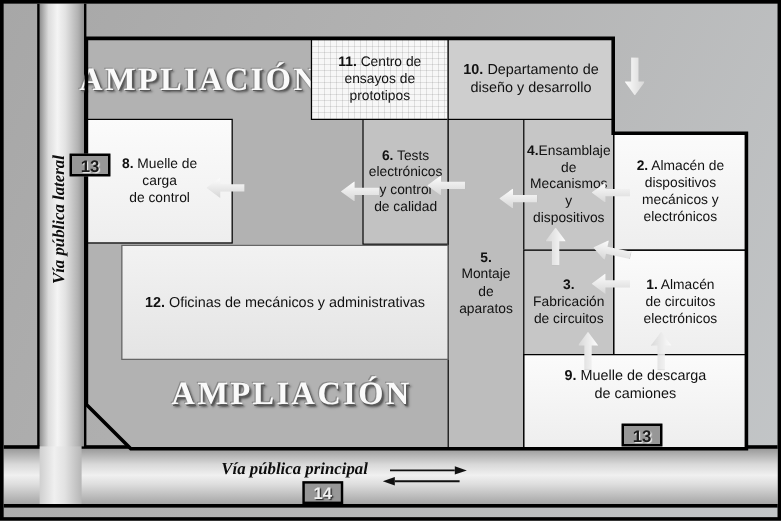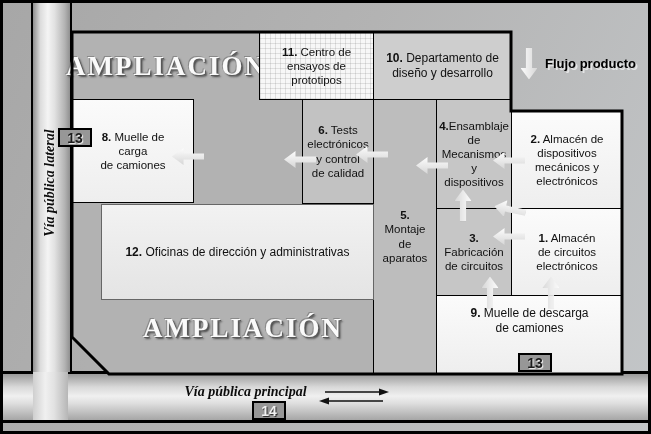--- a/index.html
+++ b/index.html
@@ -122,21 +122,21 @@
   <div class="amp amp-top">
     <span>AMPLIACIÓN</span>
   </div>
   <div class="amp amp-bottom">
     <span>AMPLIACIÓN</span>
   </div>
 
   <div class="room light r8">
     <div class="lbl"><span class="num">8.</span><span> Muelle de
 carga
-de camiones</span></div>
+de control</span></div>
   </div>
   <div class="room r6">
     <div class="lbl"><span class="num">6.</span><span> Tests
 electrónicos
 y control
 de calidad</span></div>
   </div>
   <div class="room r5">
     <div class="lbl"><span class="num">5.</span><span>
 Montaje
@@ -164,21 +164,21 @@
   <div class="room light r1">
     <div class="lbl"><span class="num">1.</span><span> Almacén
 de circuitos
 electrónicos</span></div>
   </div>
   <div class="room light r9">
     <div class="lbl"><span class="num">9.</span><span> Muelle de descarga
 de camiones</span></div>
   </div>
   <div class="room r12">
-    <div class="lbl"><span class="num">12.</span><span> Oficinas de dirección y administrativas</span></div>
+    <div class="lbl"><span class="num">12.</span><span> Oficinas de mecánicos y administrativas</span></div>
   </div>
   <div class="room r11">
     <div class="lbl"><span class="num">11.</span><span> Centro de
 ensayos de
 prototipos</span></div>
   </div>
   <div class="room r10">
     <div class="lbl"><span class="num">10.</span><span> Departamento de
 diseño y desarrollo</span></div>
   </div>
@@ -202,21 +202,20 @@
       <span>13</span>
     </div>
   <div class="marker m14">
       <span>14</span>
     </div>
   <div class="marker m13b">
       <span>13</span>
     </div>
 
   <div class="arrow alg"></div>
-  <div class="legend-text">Flujo producto</div>
 
   <div class="via via-lat">Vía pública lateral</div>
   <div class="via via-pri">Vía pública principal</div>
   <svg class="road-arrows" width="78" height="22">
     <line x1="10" y1="6" x2="64" y2="6" stroke="#111" stroke-width="1.6"></line>
     <polygon points="64,2.5 74,6 64,9.5" fill="#111"></polygon>
     <line x1="68" y1="15" x2="14" y2="15" stroke="#111" stroke-width="1.6"></line>
     <polygon points="14,11.5 4,15 14,18.5" fill="#111"></polygon>
   </svg>
 

